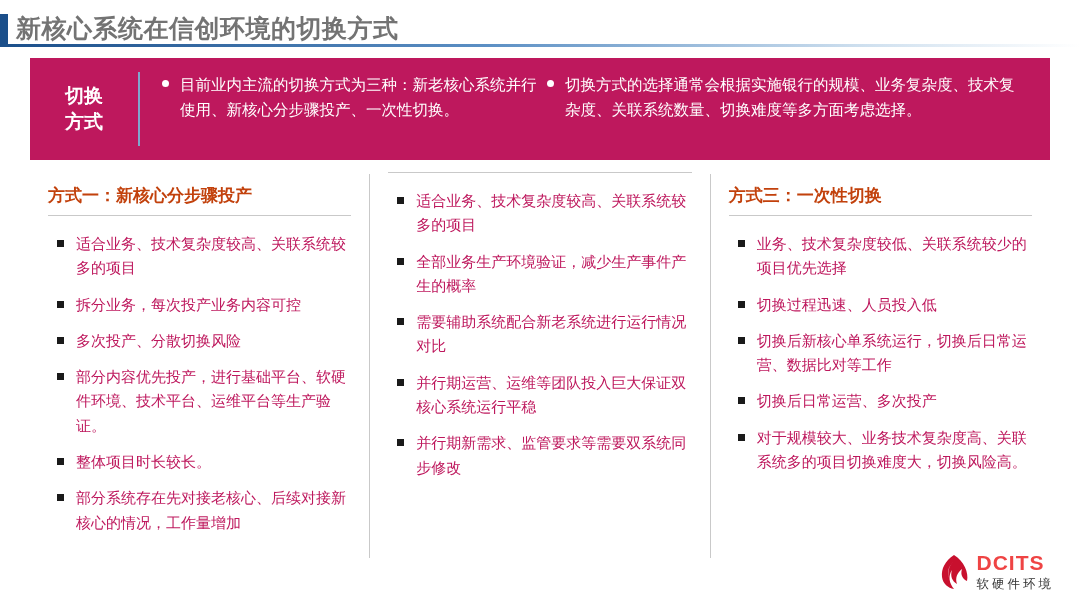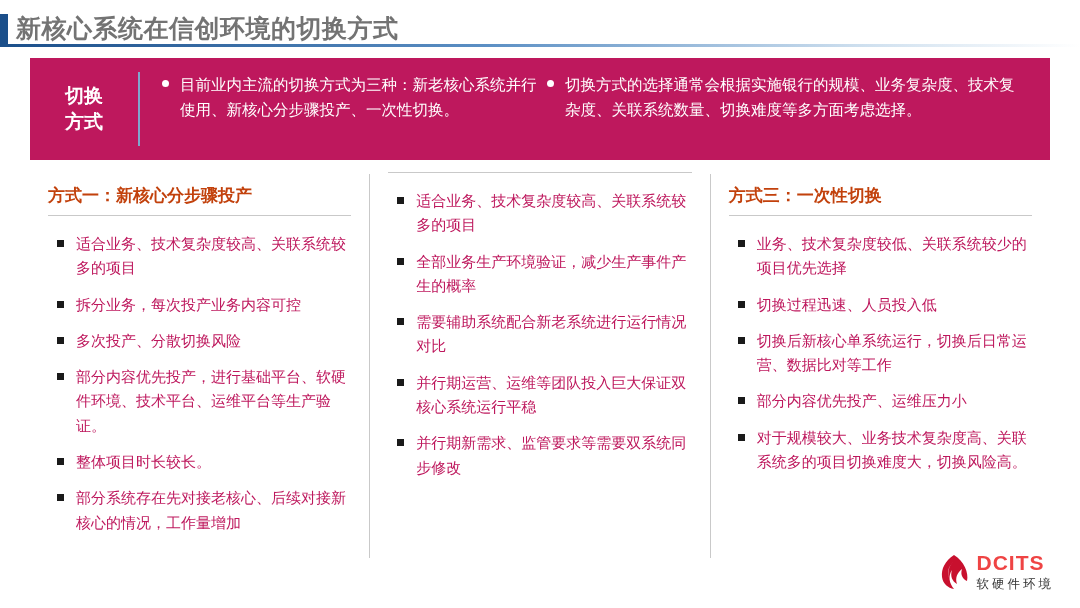--- a/index.html
+++ b/index.html
@@ -302,21 +302,21 @@
       <div class="bullet">
         <span class="sq"></span>
         <span>切换过程迅速、人员投入低</span>
       </div>
       <div class="bullet">
         <span class="sq"></span>
         <span>切换后新核心单系统运行，切换后日常运营、数据比对等工作</span>
       </div>
       <div class="bullet">
         <span class="sq"></span>
-        <span>部分内容优先投产、运维压力小</span>
+        <span>切换后日常运营、多次投产</span>
       </div>
       <div class="bullet">
         <span class="sq"></span>
         <span>对于规模较大、业务技术复杂度高、关联系统多的项目切换难度大，切换风险高。</span>
       </div>
     </div>
   </div>
 
 </div>
 

